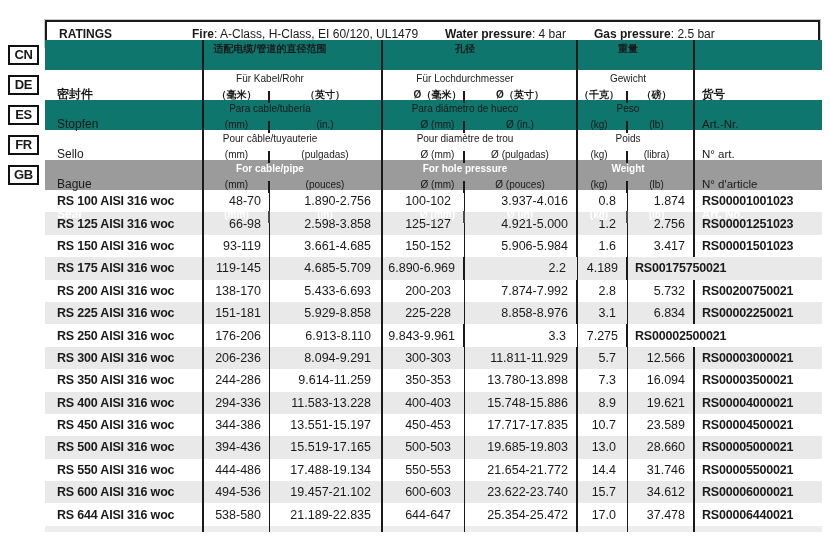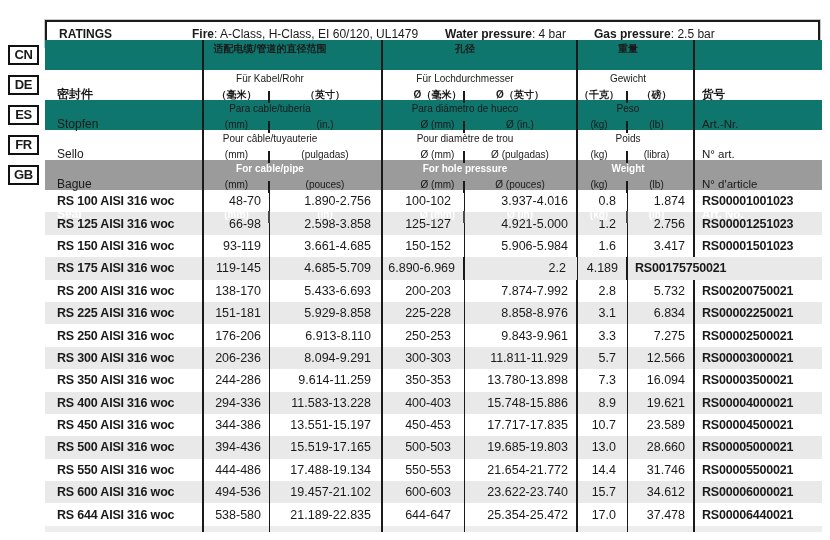--- a/index.html
+++ b/index.html
@@ -303,21 +303,20 @@
       <div class="dc-hmm">225-228</div>
       <div class="dc-hin">8.858-8.976</div>
       <div class="dc-kg">3.1</div>
       <div class="dc-lb">6.834</div>
       <div class="dc-art">RS00002250021</div>
     </div>
         <div class="row d-row">
       <div class="dc-name">RS 250 AISI 316 woc</div>
       <div class="dc-cmm">176-206</div>
       <div class="dc-cin">6.913-8.110</div>
-      <div class="dc-hmm">250-253</div>
       <div class="dc-hin">9.843-9.961</div>
       <div class="dc-kg">3.3</div>
       <div class="dc-lb">7.275</div>
       <div class="dc-art">RS00002500021</div>
     </div>
         <div class="row d-row">
       <div class="dc-name">RS 300 AISI 316 woc</div>
       <div class="dc-cmm">206-236</div>
       <div class="dc-cin">8.094-9.291</div>
       <div class="dc-hmm">300-303</div>

